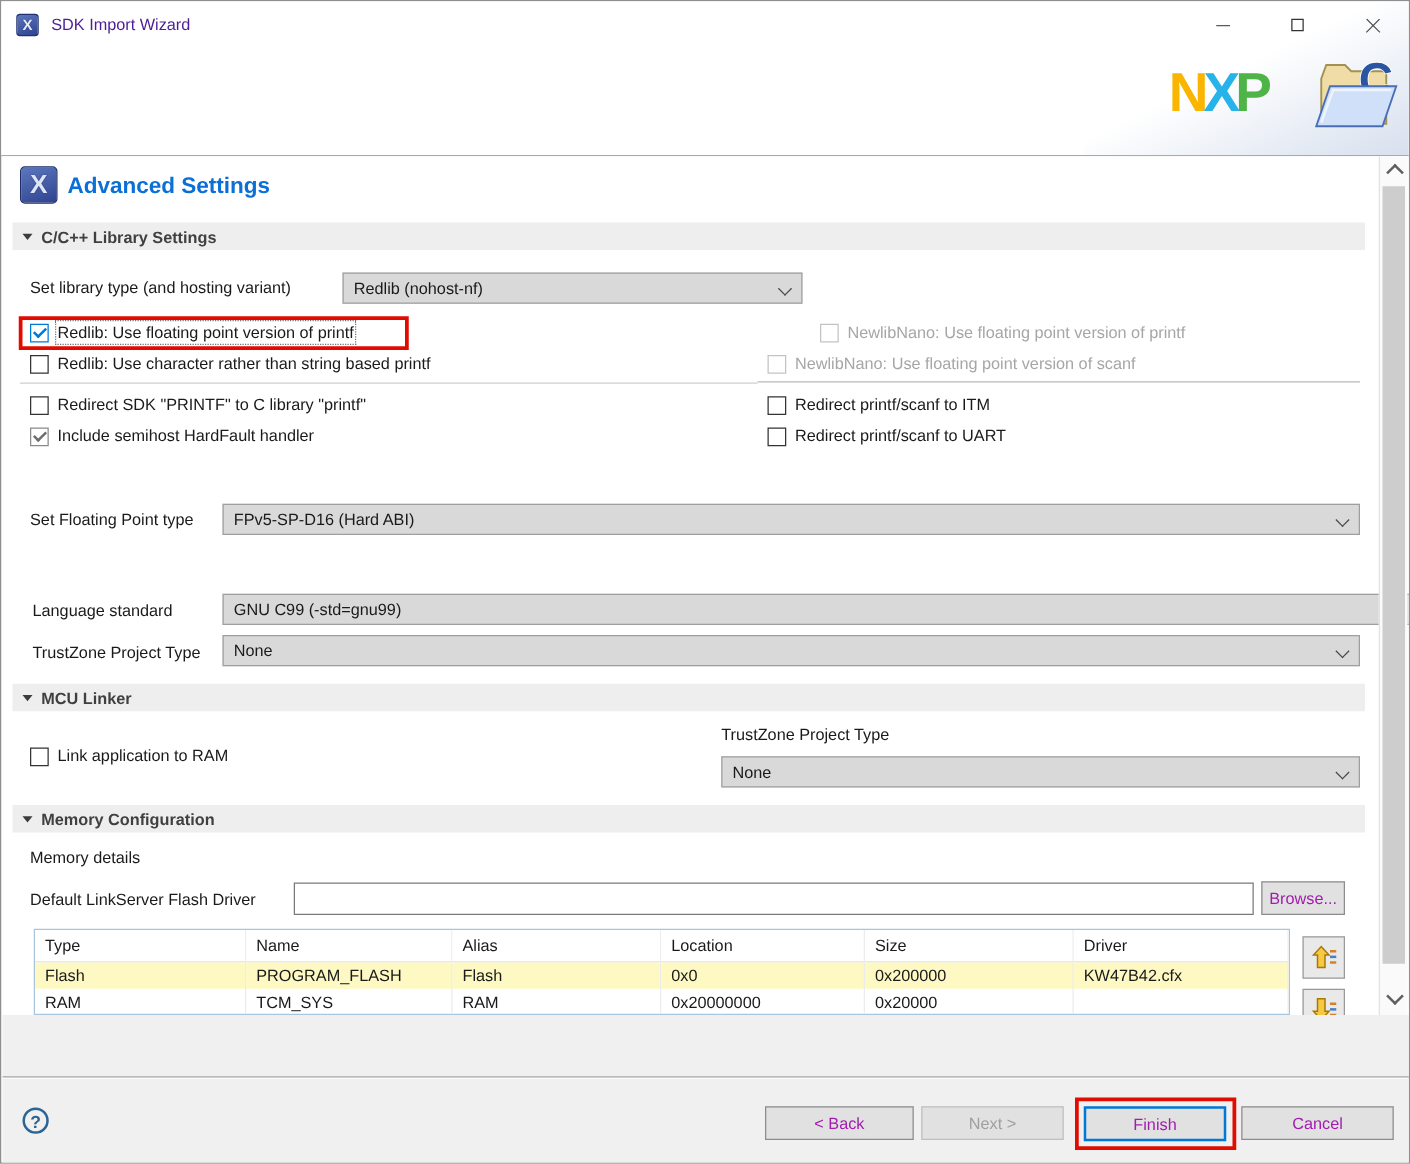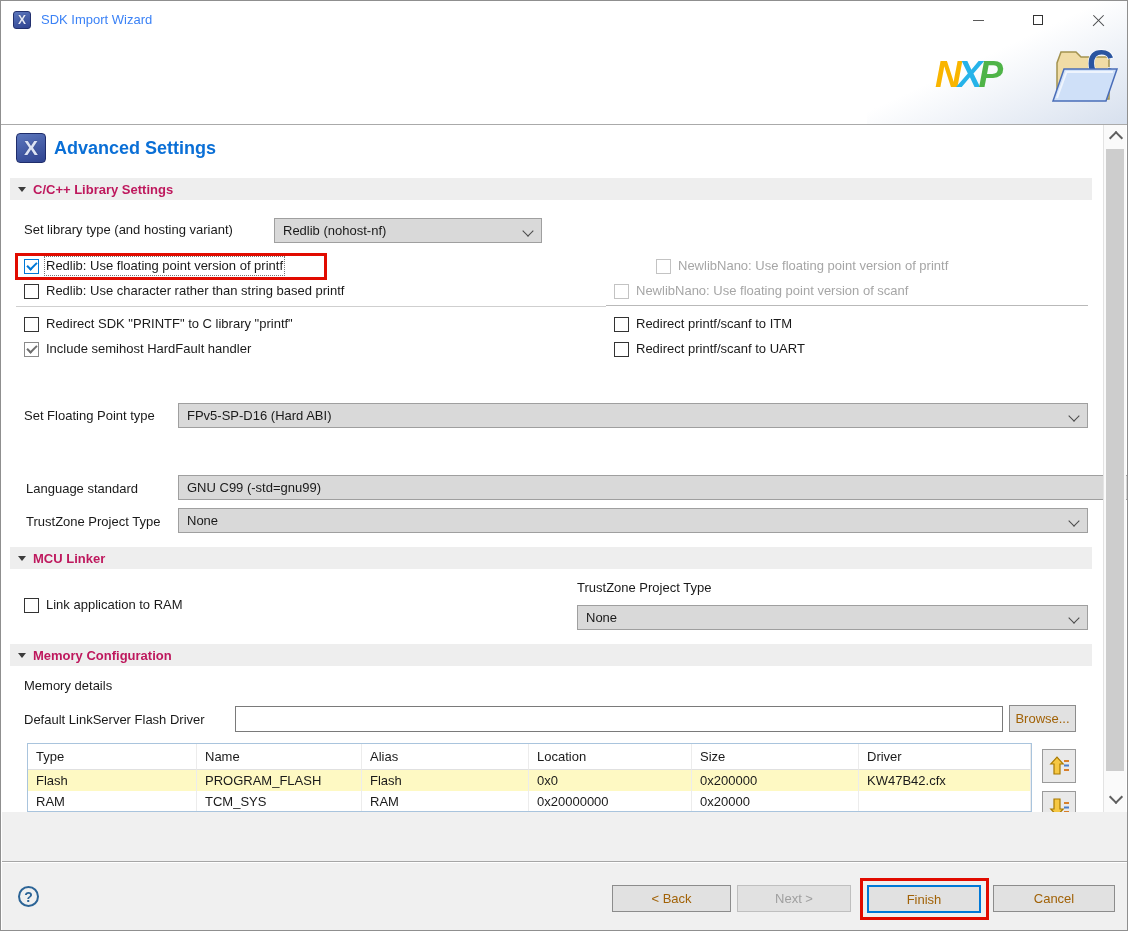--- a/index.html
+++ b/index.html
@@ -5,46 +5,46 @@
   html,body{margin:0;padding:0;background:#c9c9c9;}
   .win{position:relative;width:1128px;height:931px;background:#ffffff;border:1px solid #8f8f8f;
        box-sizing:border-box;overflow:hidden;font-family:"Liberation Sans","DejaVu Sans",sans-serif;
        font-size:13px;color:#1a1a1a;}
   
   .titlebar{position:absolute;left:0;top:0;right:0;height:38px;background:#fff;}
   .app-icon{position:absolute;left:12px;top:10px;width:18px;height:18px;border-radius:3px;
             background:linear-gradient(160deg,#5c77bd,#2f4390);border:1px solid #22306e;
             color:#e6ebf8;font-weight:bold;font-size:12px;line-height:17px;text-align:center;
             text-shadow:0 0 1px #1c2a66;box-sizing:border-box;}
-  .title-text{position:absolute;left:40px;top:11px;font-size:13px;color:#3b82f6;}
+  .title-text{position:absolute;left:40px;top:11px;font-size:13px;color:#4c1d95;}
   .capbtn{position:absolute;top:4px;width:46px;height:30px;display:flex;align-items:center;justify-content:center;}
   .min-glyph{width:11px;height:1px;background:#5a5a5a;}
   .max-glyph{width:10px;height:10px;border:1px solid #333;box-sizing:border-box;}
   .close-glyph{position:relative;width:13px;height:13px;}
   .close-glyph::before,.close-glyph::after{content:"";position:absolute;left:-1px;top:6px;width:15px;height:1.4px;background:#333;}
   .close-glyph::before{transform:rotate(45deg);}
   .close-glyph::after{transform:rotate(-45deg);}
   
   .header{position:absolute;left:0;top:38px;right:0;height:85px;background:#fff;}
   .header-grad{position:absolute;right:0;top:-38px;width:260px;height:123px;
                background:linear-gradient(to bottom right,rgba(255,255,255,0) 45%,#d7e0ee 100%);}
-  .nxp{position:absolute;left:934px;top:6px;font-weight:900;font-style:italic;font-size:37px;
+  .nxp{position:absolute;left:934px;top:6px;font-weight:900;font-size:44px;
        letter-spacing:-4px;line-height:60px;}
   .nxp .n{color:#f9b500;} .nxp .x{color:#26b3e9;} .nxp .p{color:#4fb448;}
   .folder-icon{position:absolute;left:1046px;top:2px;}
   .hairline{position:absolute;left:0;top:123px;right:0;height:1px;background:#aaaaaa;}
   
   .content{position:absolute;left:1px;top:124px;width:1126px;height:687px;background:#fff;overflow:hidden;}
   .adv-icon{position:absolute;left:14px;top:8px;width:30px;height:30px;border-radius:4px;
             background:linear-gradient(160deg,#5c77bd,#2f4390);border:1px solid #1f2d6b;
             color:#dde4f5;font-weight:800;font-size:21px;line-height:28px;text-align:center;
             text-shadow:0 0 1px #16245e;box-sizing:border-box;}
   .adv-title{position:absolute;left:52px;top:13px;font-size:18px;font-weight:bold;color:#0a6fd6;}
   .secbar{position:absolute;left:8px;right:36px;height:22px;background:#eeeeee;display:flex;
-          align-items:center;padding-left:8px;box-sizing:border-box;font-weight:bold;color:#be185d;}
+          align-items:center;padding-left:8px;box-sizing:border-box;font-weight:bold;color:#404040;}
   .tri{width:0;height:0;border-left:4px solid transparent;border-right:4px solid transparent;
        border-top:5px solid #3c3c3c;margin-right:7px;}
   .lbl-static{position:absolute;line-height:16px;white-space:nowrap;text-align:center;}
   .dd{position:absolute;background:#d9d9d9;border:1px solid #9f9f9f;box-sizing:border-box;
       line-height:23px;padding:0 24px 0 8px;white-space:nowrap;overflow:hidden;}
   .chev{position:absolute;right:9px;top:8px;width:7px;height:7px;border-right:1.5px solid #4a4a4a;
         border-bottom:1.5px solid #4a4a4a;transform:rotate(45deg);}
   .cb{position:absolute;display:flex;align-items:center;}
   .cbox{width:15px;height:15px;border:1px solid #333;background:#fff;box-sizing:border-box;
         position:relative;flex:none;margin-right:7px;}
@@ -56,21 +56,21 @@
         border-left:2px solid #6e6e6e;border-bottom:2px solid #6e6e6e;transform:rotate(-45deg);}
   .cb.disabled .cbox{border-color:#c3c3c3;}
   .cb.disabled .cb-label{color:#a6a6a6;}
   .cb-label{line-height:16px;white-space:nowrap;}
   .focus-dotted{outline:1px dotted #777;outline-offset:1px;}
   .gsep{position:absolute;height:1px;background:#cfcfcf;}
   .annot{position:absolute;border:3px solid #e10b00;box-sizing:border-box;pointer-events:none;z-index:50;}
   .txtinput{position:absolute;border:1px solid #7a7a7a;background:#fff;box-sizing:border-box;
             font:13px "Liberation Sans","DejaVu Sans",sans-serif;padding:0 6px;}
   .pushbtn{position:absolute;background:#e1e1e1;border:1px solid #8c8c8c;box-sizing:border-box;
-           text-align:center;font-size:13px;color:#a16207;display:flex;align-items:center;justify-content:center;}
+           text-align:center;font-size:13px;color:#a21caf;display:flex;align-items:center;justify-content:center;}
   
   .memtable{position:absolute;left:25px;top:618px;width:1005px;height:69px;overflow:hidden;
             border:1px solid #a9c4dd;box-sizing:border-box;background:#fff;}
   .trow{display:grid;grid-template-columns:169px 165px 167px 163px 167px 172px;}
   .thead .tcell{height:25px;line-height:25px;border-bottom:1px solid #e0e0e0;background:#fff;}
   .tcell{padding:0 8px;border-right:1px solid #ececec;white-space:nowrap;overflow:hidden;
          height:21px;line-height:21px;}
   .trow.selected .tcell{background:#fef9c3;}
   .mvbtn{position:absolute;left:1040px;width:34px;height:34px;background:#e9e9e9;border:1px solid #9a9a9a;
          box-sizing:border-box;display:flex;align-items:center;justify-content:center;}
@@ -127,21 +127,21 @@
 
     <div class="adv-icon">X</div>
     <div class="adv-title">Advanced Settings</div>
 
     <div class="secbar" style="top:53px;">
       <span class="tri"></span>
       <span>C/C++ Library Settings</span>
     </div>
 
     <div class="lbl-static" style="left:22px;top:97px;">Set library type (and hosting variant)</div>
-    <div class="dd" style="left:272px;top:93px;width:268px;height:25px;">
+    <div class="dd" style="left:272px;top:93px;width:368px;height:25px;">
       <span>Redlib (nohost-nf)</span>
       <span class="chev"></span>
     </div>
 
     <div class="annot" style="left:13px;top:128px;width:312px;height:27px;"></div>
     <div class="cb checked-blue" style="left:22px;top:133px;">
       <span class="cbox"></span>
       <span class="cb-label focus-dotted">Redlib: Use floating point version of printf</span>
     </div>
     <div class="cb" style="left:22px;top:158px;align-items:center;">

